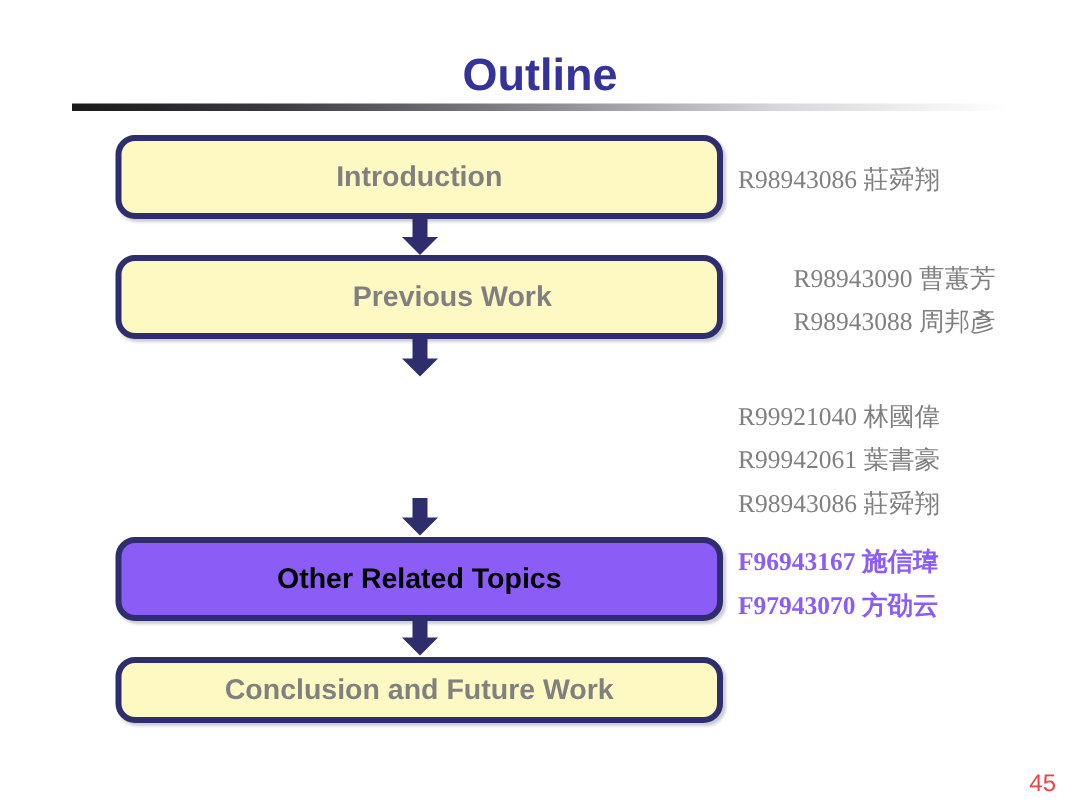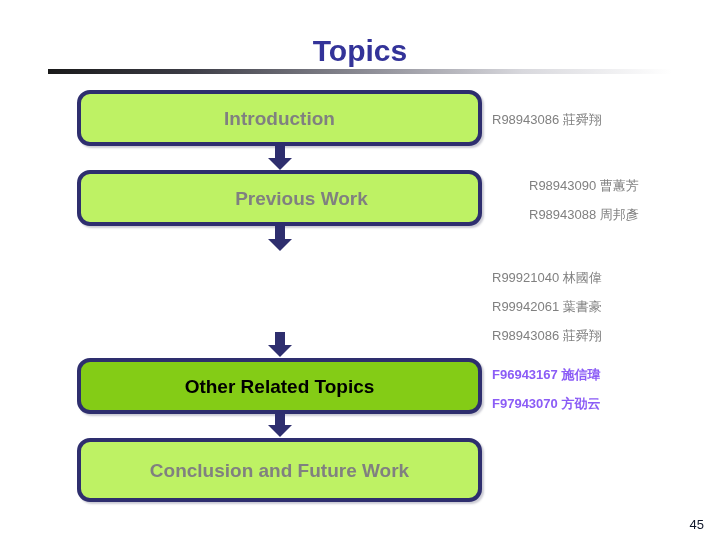--- a/index.html
+++ b/index.html
@@ -43,41 +43,41 @@
   }
 
   
   .box {
     position: absolute;
     left: 77px;
     width: 405px;
     box-sizing: border-box;
     border: 4px solid #2e2e6e;
     border-radius: 13px;
-    background: #bef264;
+    background: #fef9c3;
     display: flex;
     align-items: center;
     justify-content: center;
     text-align: center;
     font-size: 19px;
     font-weight: bold;
     color: #808080;
     line-height: 25px;
     box-shadow: 2px 2px 2px rgba(140,140,160,0.45);
   }
   .box.highlight {
-    background: #84cc16;
+    background: #8b5cf6;
     color: #000000;
   }
 
   #box-1 { top: 90px;  height: 56px; }
   #box-2 { top: 170px; height: 56px; padding-left: 44px; }
   #box-3 { top: 252px; height: 80px; }
   #box-4 { top: 358px; height: 56px; }
-  #box-5 { top: 438px; height: 64px; }
+  #box-5 { top: 438px; height: 44px; }
 
   .box-label { white-space: pre-line; padding: 0 10px; }
 
   
   .arrow {
     position: absolute;
     left: 268px;
     width: 24px;
   }
   .arrow .shaft {
@@ -110,50 +110,51 @@
 
   #arrow-4 { top: 414px; height: 24px; }
   #arrow-4 .shaft { height: 12px; }
   #arrow-4 .head  { top: 11px; }
 
   
   .members {
     position: absolute;
     left: 492px;
     width: 216px;
-    font-size: 13px;
+    font-size: 17px;
     color: #808080;
     line-height: 29px;
     white-space: pre-line;
+    font-family: Liberation Serif, serif;
   }
   .members.bold {
     color: #8b5cf6;
     font-weight: bold;
   }
   #members-1 { top: 105px; }
   #members-2 { top: 171px; margin-left: 37px; }
   #members-3 { top: 263px; }
   #members-4 { top: 360px; }
   #members-5 { top: 452px; }
 
   
   .page-number {
     position: absolute;
     right: 16px;
     bottom: 8px;
-    font-size: 13px;
-    color: #0f172a;
+    font-size: 16px;
+    color: #ef4444;
   }
 </style>
 </head>
 <body>
 
 <div class="slide">
 
-  <div class="slide-title">Topics</div>
+  <div class="slide-title">Outline</div>
 
   <div class="title-rule"></div>
 
   <div class="box" id="box-1">
     <span class="box-label">Introduction</span>
   </div>
   <div class="arrow" id="arrow-1">
     <div class="shaft"></div>
     <div class="head"></div>
   </div>

